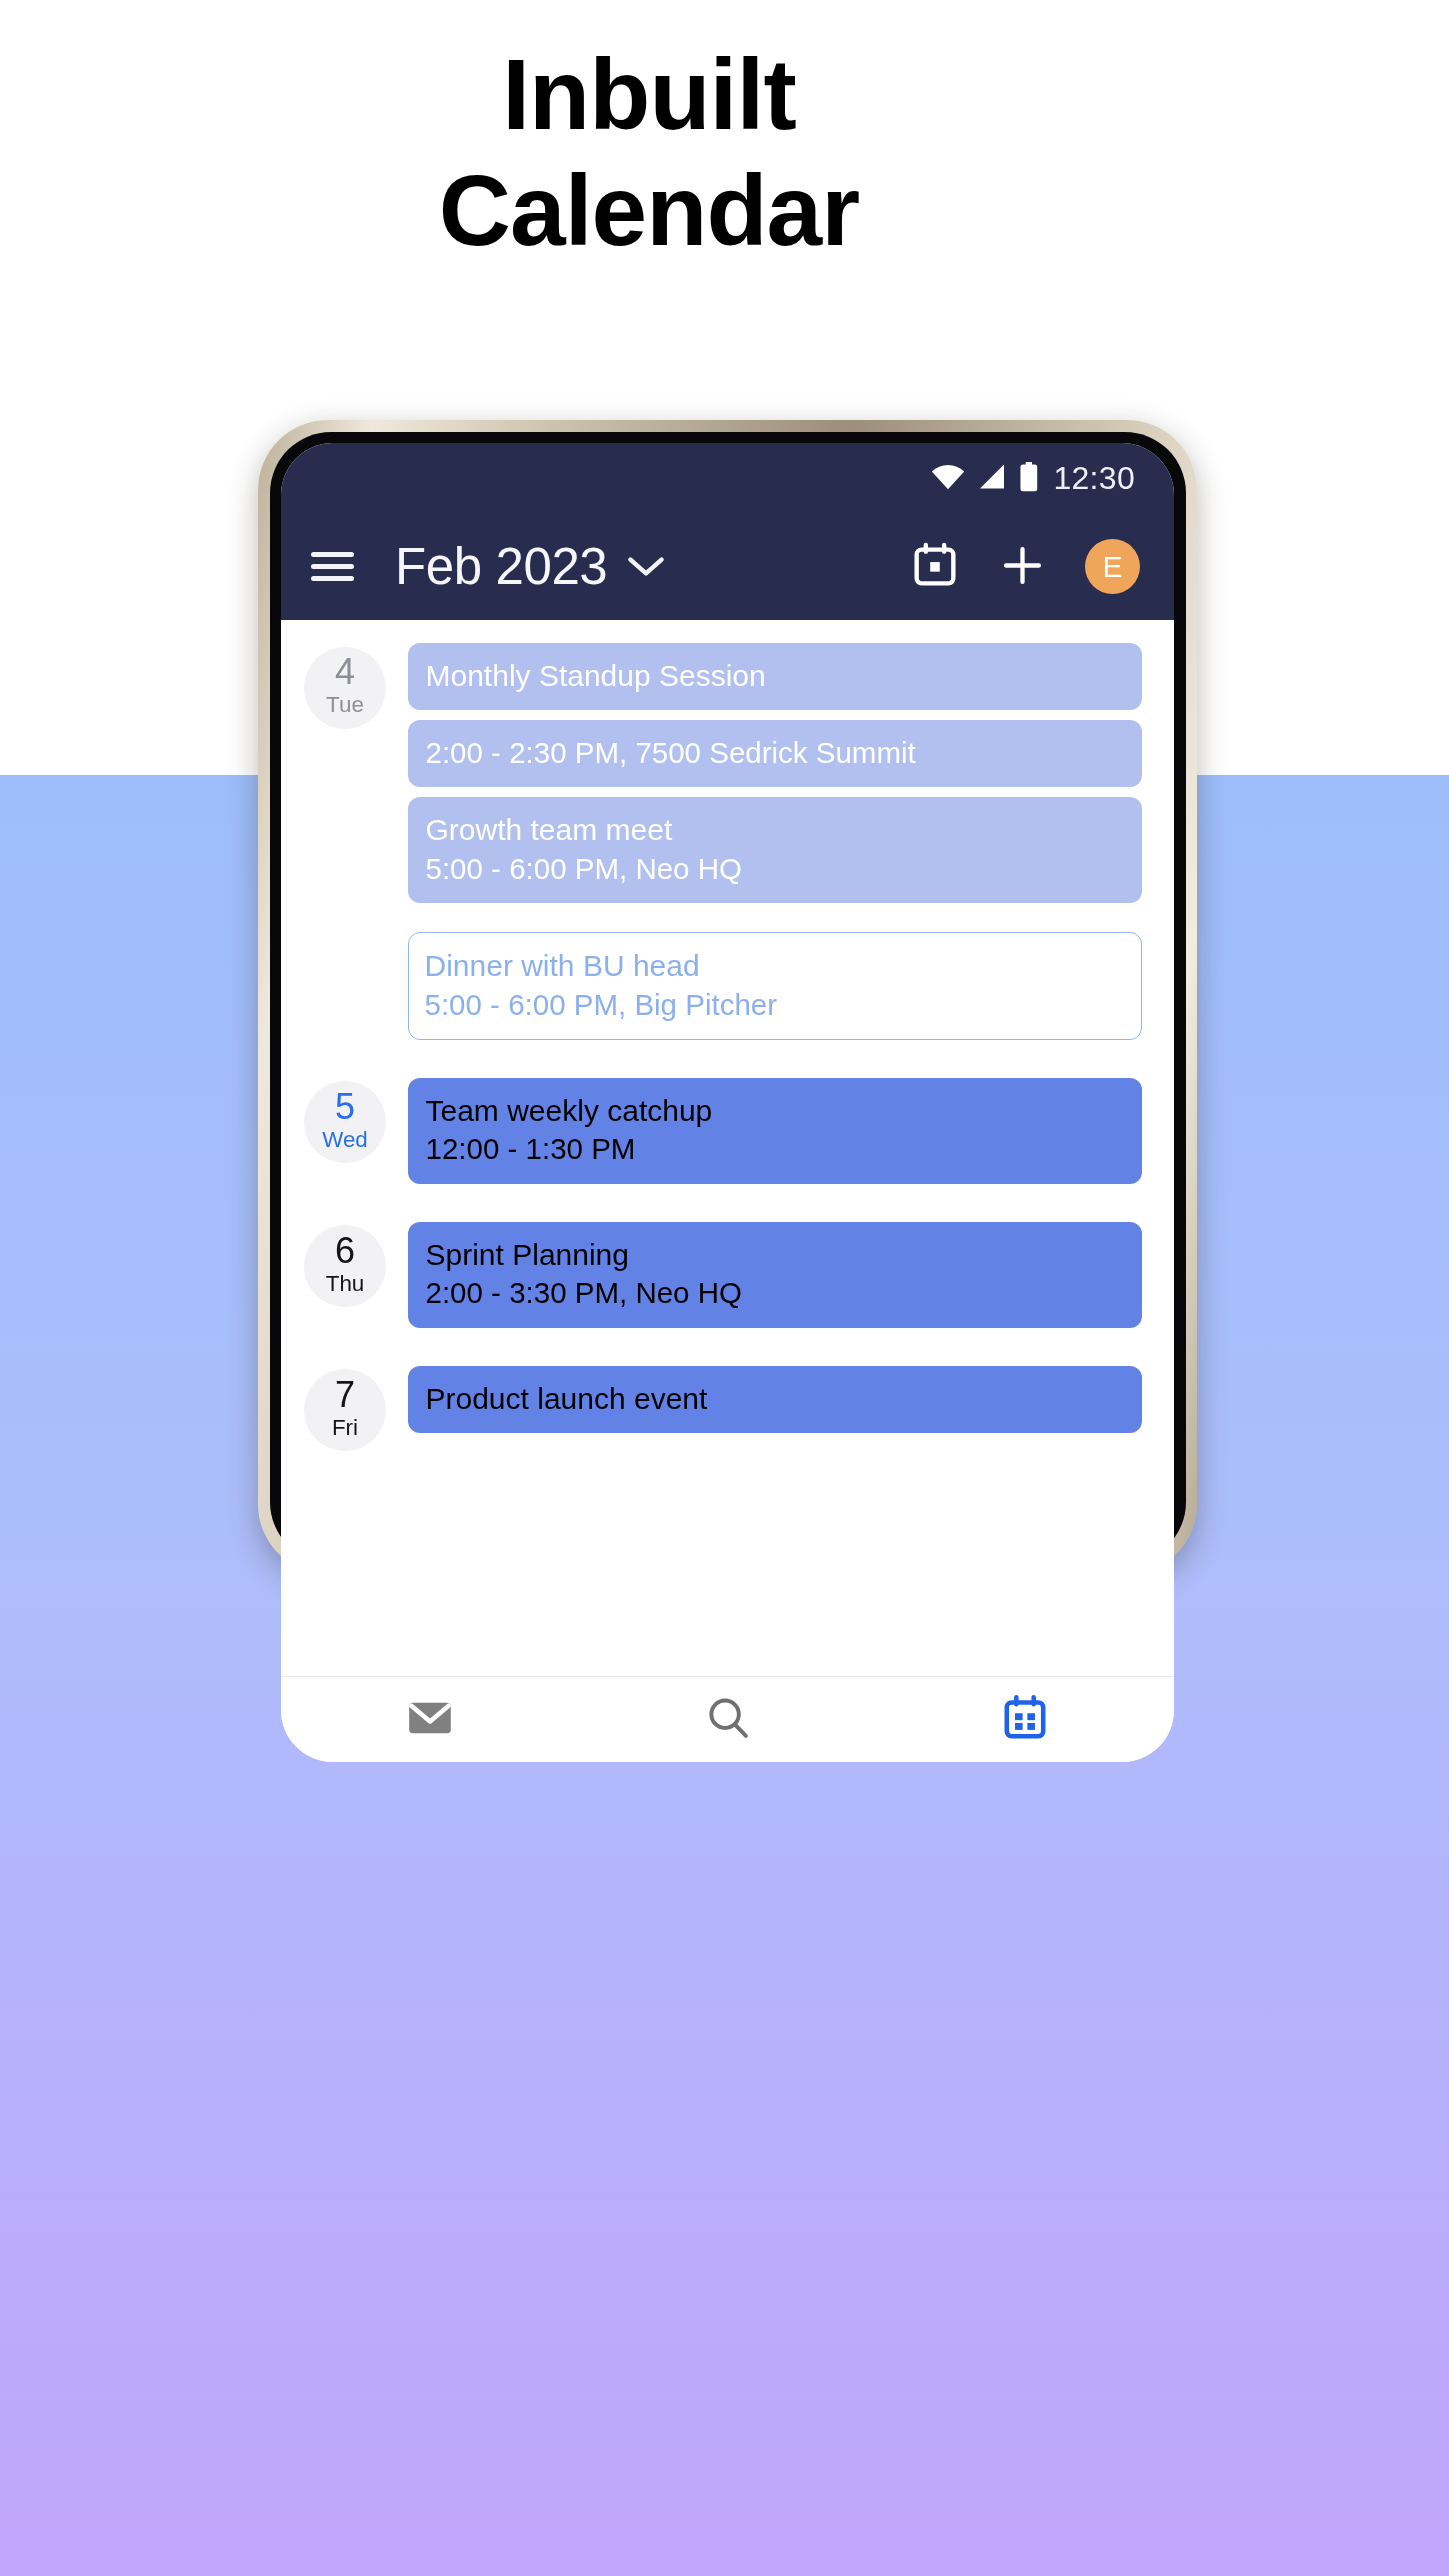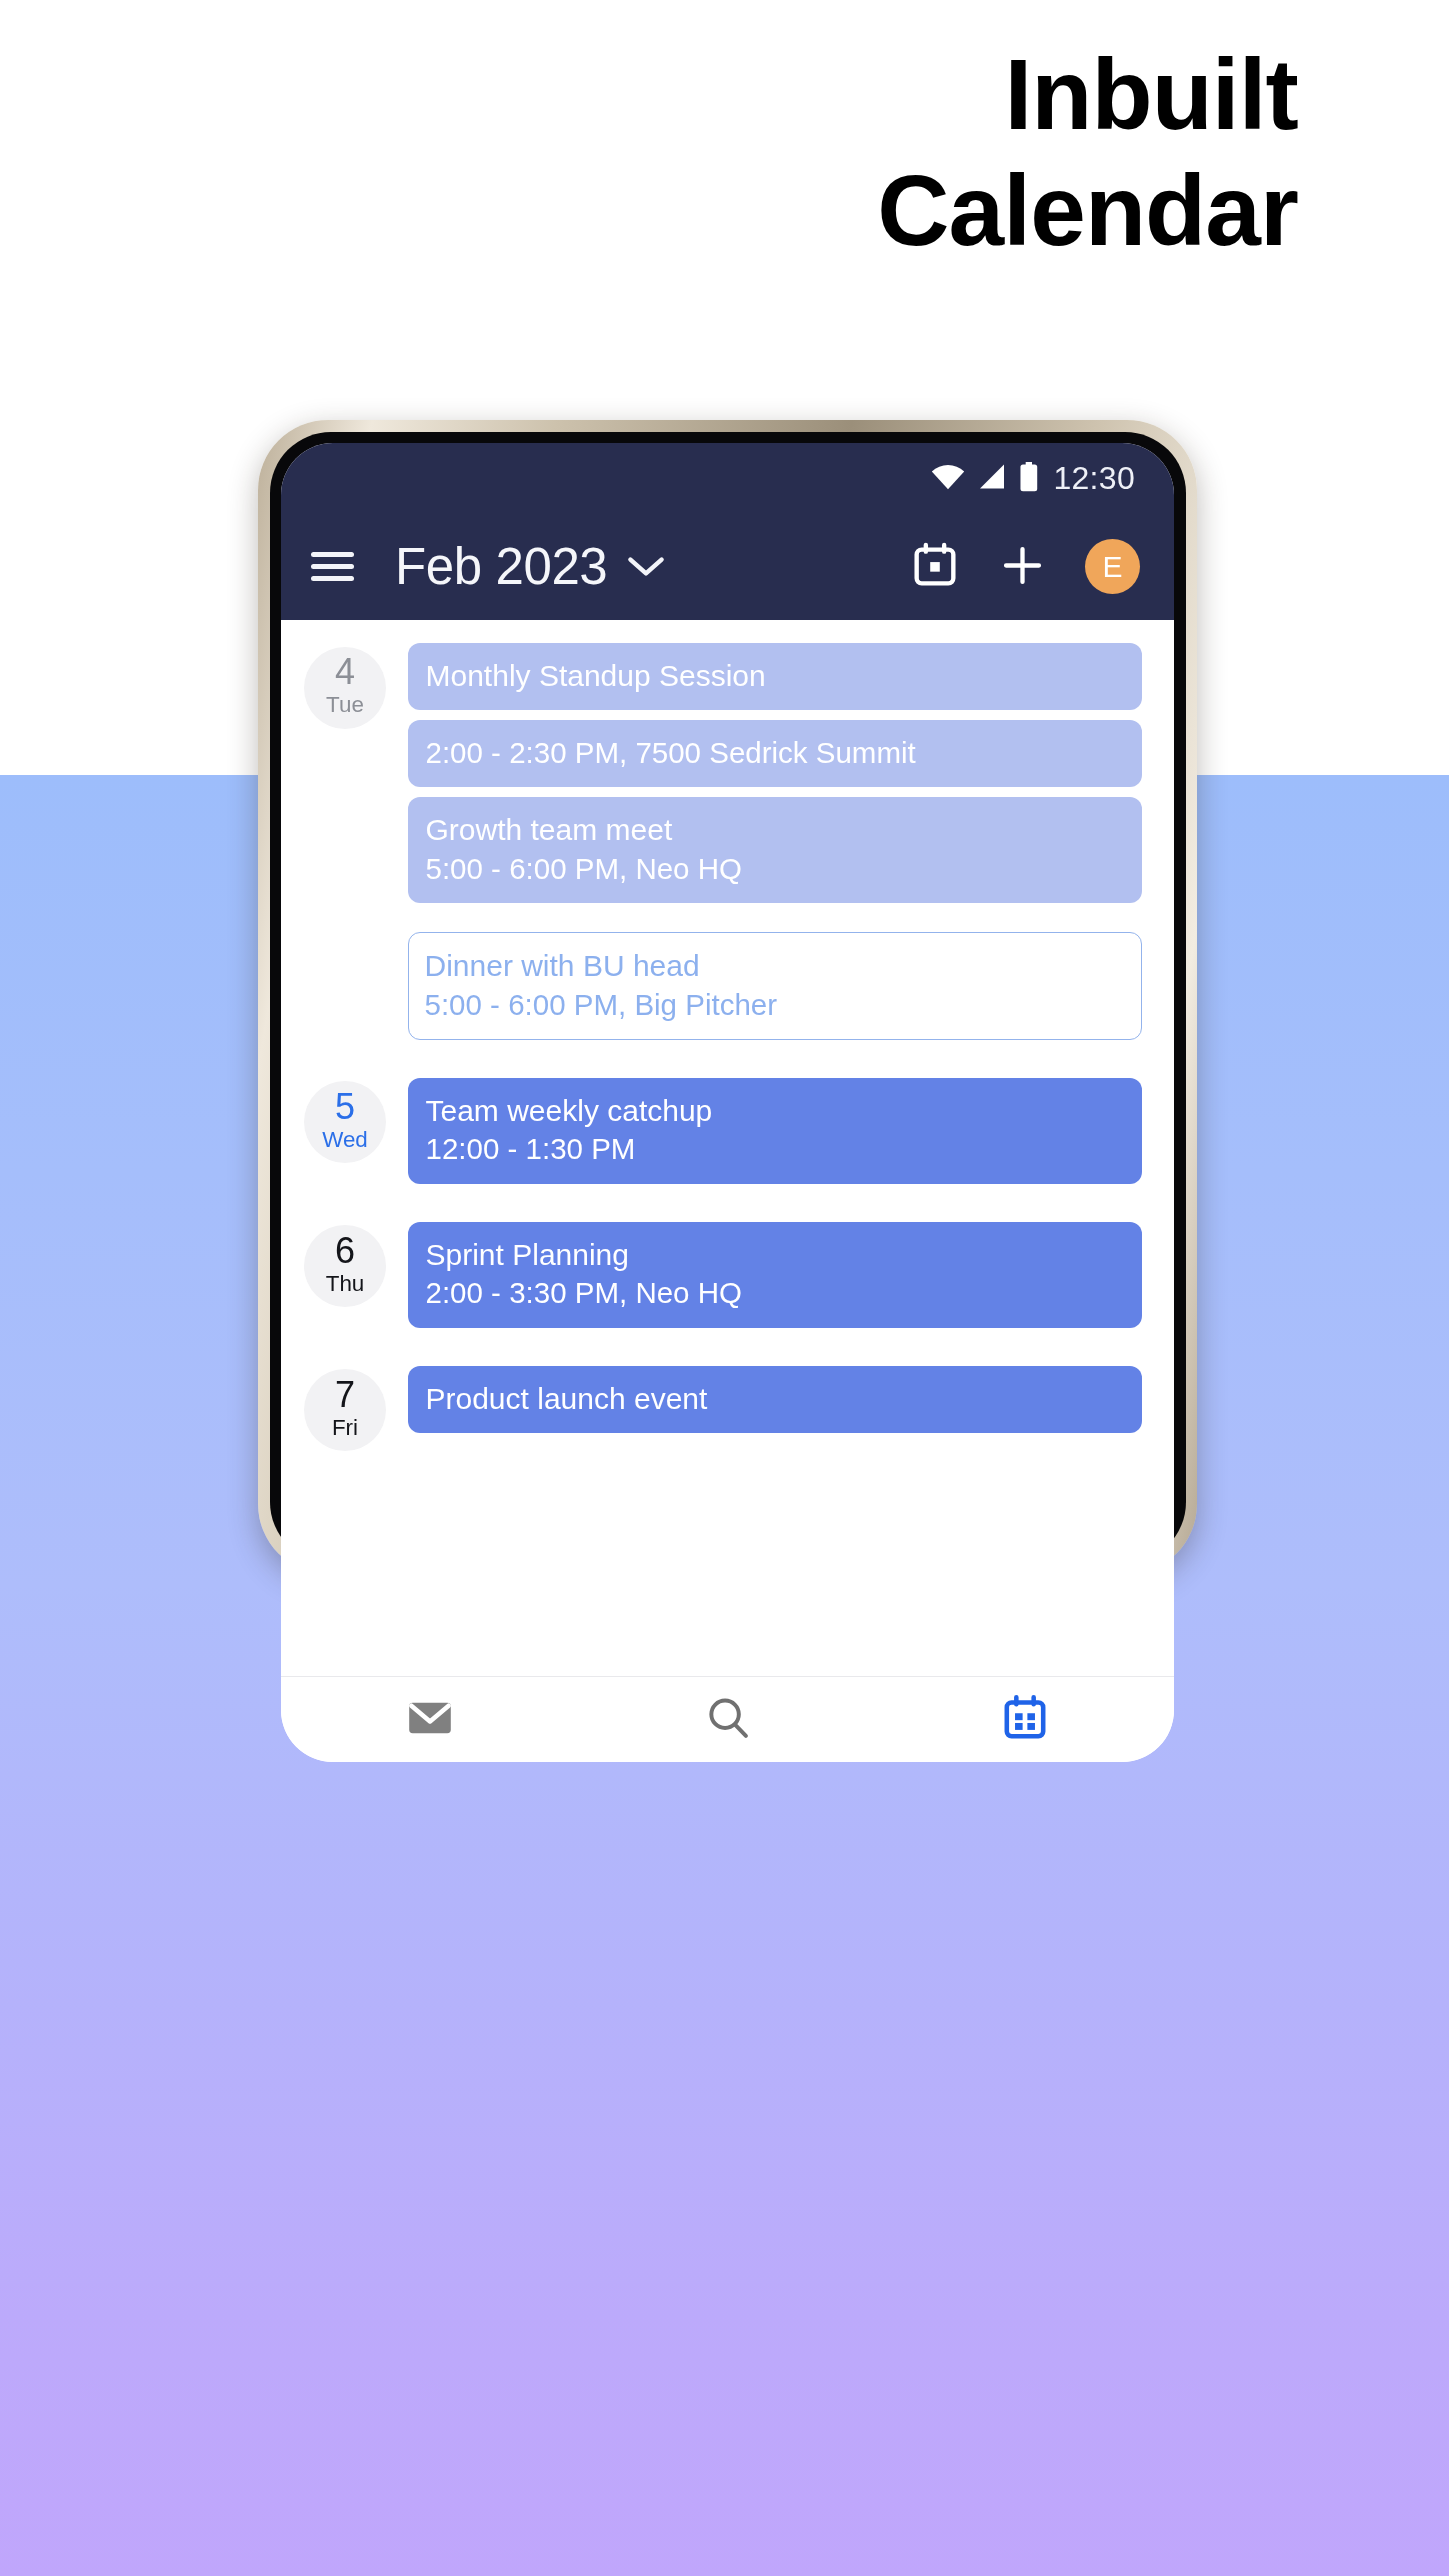--- a/index.html
+++ b/index.html
@@ -21,21 +21,21 @@
     background:#ffffff;
   }
   #bg-gradient {
     position:absolute; left:0; top:775px; width:1449px; height:1801px;
     background:linear-gradient(180deg,#9dbdfb 0%, #a5befb 22%, #aebdfb 45%, #b4b3fb 66%, #bda9fb 88%, #c0a6fc 100%);
   }
 
   
   #headline {
     position:absolute; left:0; top:36px; width:1298px;
-    text-align:right;
+    text-align:center;
     font-weight:bold;
     font-size:100px;
     line-height:1.0;
     letter-spacing:-0.9px;
     color:#000000;
     font-family:"Liberation Sans", sans-serif;
     z-index:5;
   }
   #headline .hl-line { display:block; padding:8px 0; }
 
@@ -146,21 +146,21 @@
     border-radius:12px;
     padding:14.3px 18px;
   }
   .event .ev-title { font-size:30px; line-height:1.28; font-weight:400; }
   .event .ev-sub   { font-size:29.5px; line-height:1.32; font-weight:400; }
 
   .event.filled-pale { background:#b2c0f0; }
   .event.filled-pale .ev-title, .event.filled-pale .ev-sub { color:#ffffff; }
 
   .event.filled-strong { background:#6382e6; }
-  .event.filled-strong .ev-title, .event.filled-strong .ev-sub { color:#ffffff; }
+  .event.filled-strong .ev-title, .event.filled-strong .ev-sub { color:#000000; }
 
   .event.outline-pale {
     background:#ffffff;
     border:1.8px solid #93b3ec;
     padding:14.3px 16px;
     margin-top:19px;
   }
   .event.outline-pale .ev-title, .event.outline-pale .ev-sub { color:#8cb0ee; }
 
   

